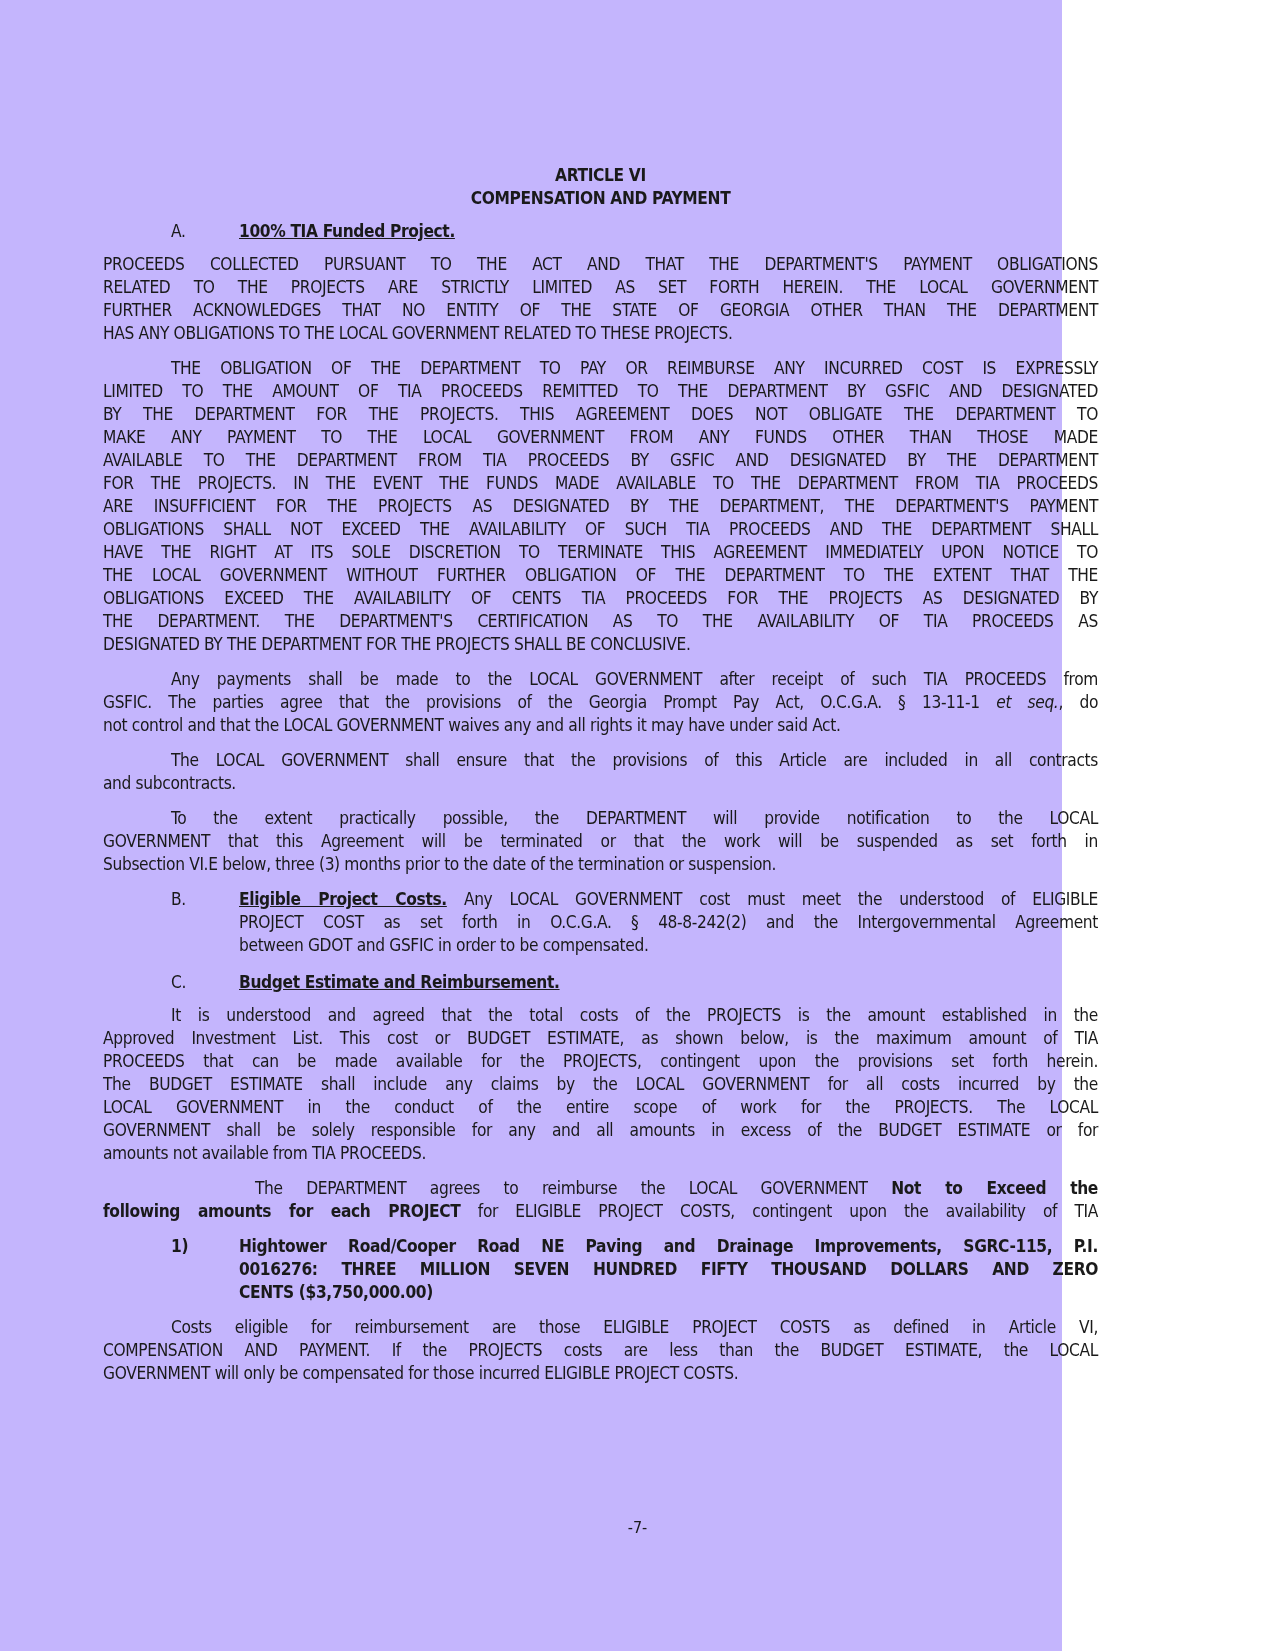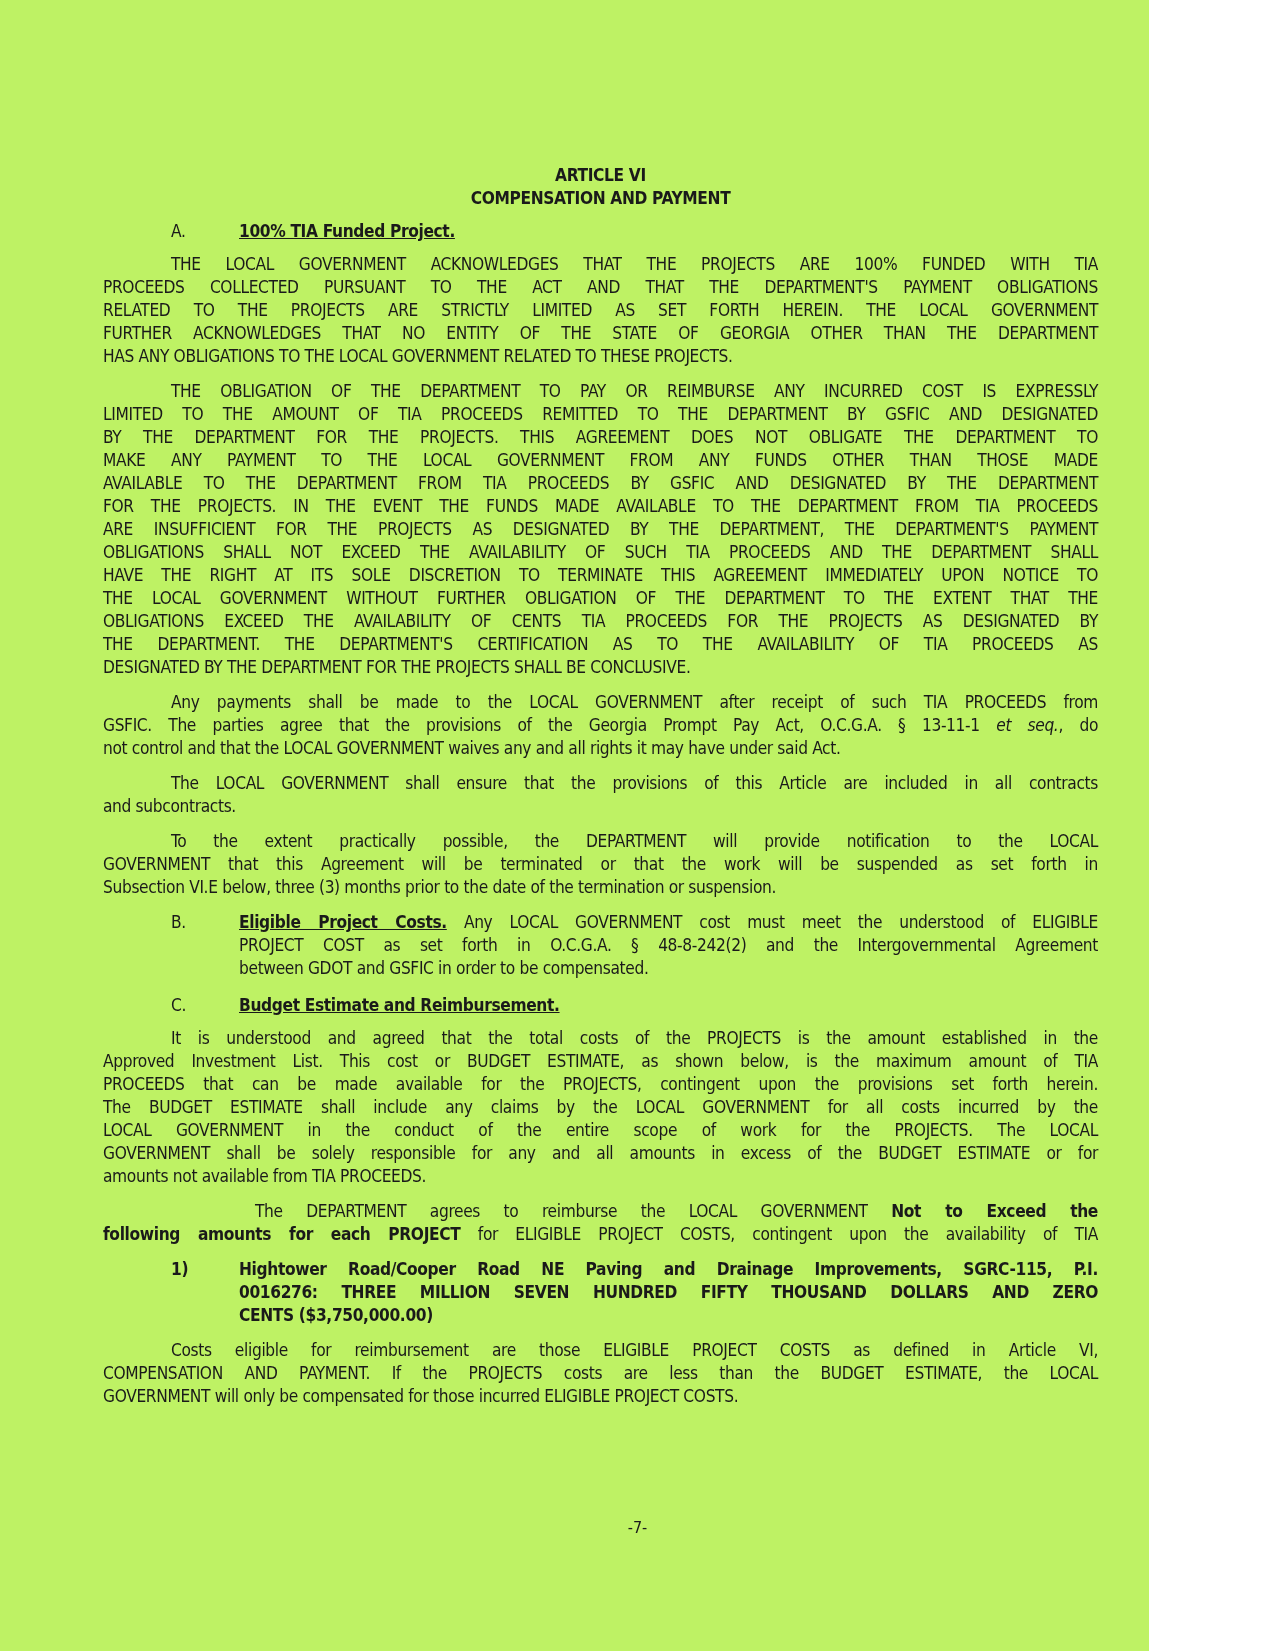--- a/index.html
+++ b/index.html
@@ -1,18 +1,18 @@
 <!DOCTYPE html>
 <html><head>
 <meta charset="utf-8">
 <style>
   html, body { margin:0; padding:0; background:#ffffff; }
   body { width:1275px; height:1651px; position:relative; overflow:hidden; color:#1a1a1a;
          font-family:"DejaVu Sans Condensed","DejaVu Sans", sans-serif; }
-  .page { position:absolute; left:0; top:0; width:1149px; height:1651px; background:#bef264; }
+  .page { position:absolute; left:0; top:0; width:1062px; height:1651px; background:#c4b5fd; }
   .content { position:absolute; left:103px; top:164px; width:995px; font-size:17.2px; letter-spacing:-0.35px; }
   .line { display:block; height:23px; line-height:23px; text-align:justify; text-align-last:justify; white-space:nowrap; overflow:visible; }
   .line.last { text-align-last:left; }
   .line.center { text-align:center; text-align-last:center; font-weight:bold; }
   .indent { padding-left:68px; }
   .para { margin-bottom:12px; }
   .heading { display:flex; height:26px; line-height:26px; margin-bottom:9px; font-weight:normal; }
   .heading .letter { width:68px; padding-left:68px; box-sizing:content-box; }
   .heading .title { font-weight:bold; text-decoration:underline; }
   .b { font-weight:bold; }
@@ -28,21 +28,20 @@
 
     <div class="line center">ARTICLE VI</div>
     <div class="line center" style="margin-bottom:8px;">COMPENSATION AND PAYMENT</div>
 
     <div class="heading">
       <span class="letter" style="padding-left:68px;width:68px;margin-left:-0px;">A.</span>
       <span class="title">100% TIA Funded Project.</span>
     </div>
 
     <div class="para">
-      <span class="line indent">THE LOCAL GOVERNMENT ACKNOWLEDGES THAT THE PROJECTS ARE 100% FUNDED WITH TIA</span>
       <span class="line">PROCEEDS COLLECTED PURSUANT TO THE ACT AND THAT THE DEPARTMENT'S PAYMENT OBLIGATIONS</span>
       <span class="line">RELATED TO THE PROJECTS ARE STRICTLY LIMITED AS SET FORTH HEREIN. THE LOCAL GOVERNMENT</span>
       <span class="line">FURTHER ACKNOWLEDGES THAT NO ENTITY OF THE STATE OF GEORGIA OTHER THAN THE DEPARTMENT</span>
       <span class="line last">HAS ANY OBLIGATIONS TO THE LOCAL GOVERNMENT RELATED TO THESE PROJECTS.</span>
     </div>
 
     <div class="para">
       <span class="line indent">THE OBLIGATION OF THE DEPARTMENT TO PAY OR REIMBURSE ANY INCURRED COST IS EXPRESSLY</span>
       <span class="line">LIMITED TO THE AMOUNT OF TIA PROCEEDS REMITTED TO THE DEPARTMENT BY GSFIC AND DESIGNATED</span>
       <span class="line">BY THE DEPARTMENT FOR THE PROJECTS.  THIS AGREEMENT DOES NOT OBLIGATE THE DEPARTMENT TO</span>

